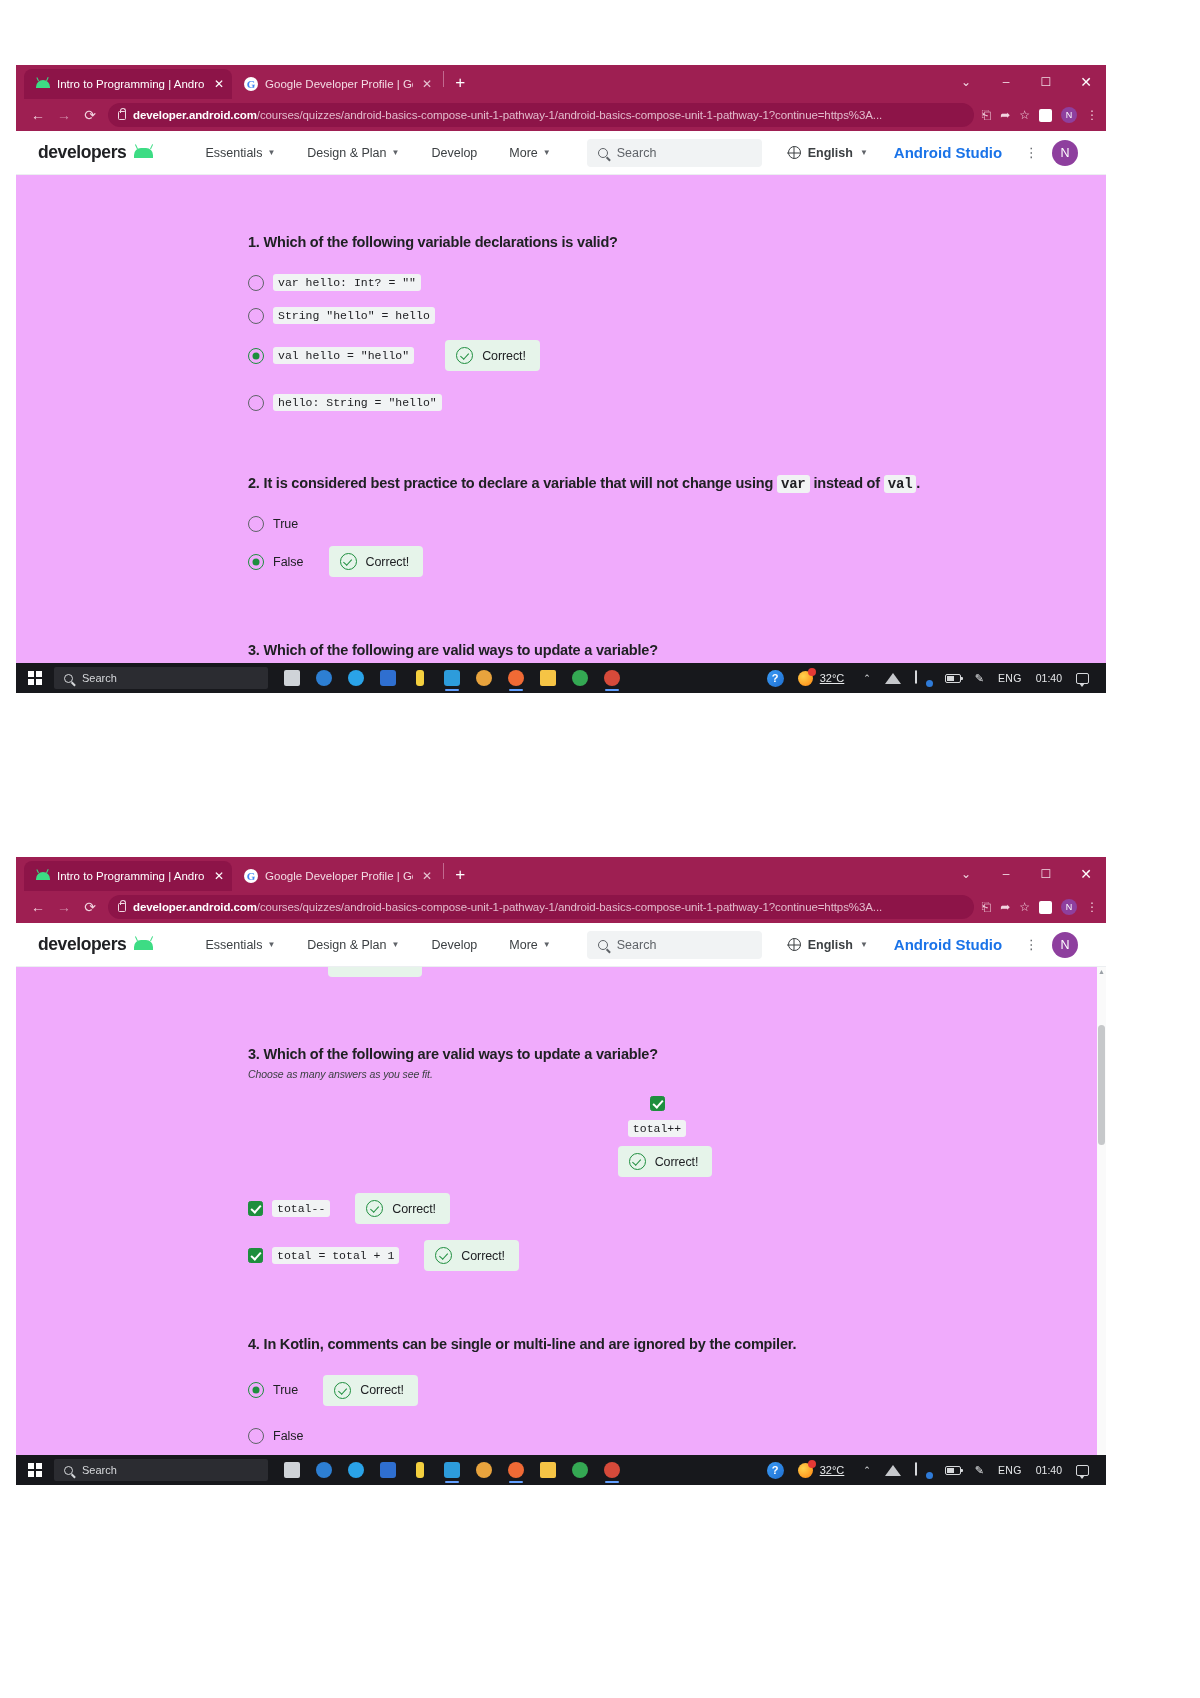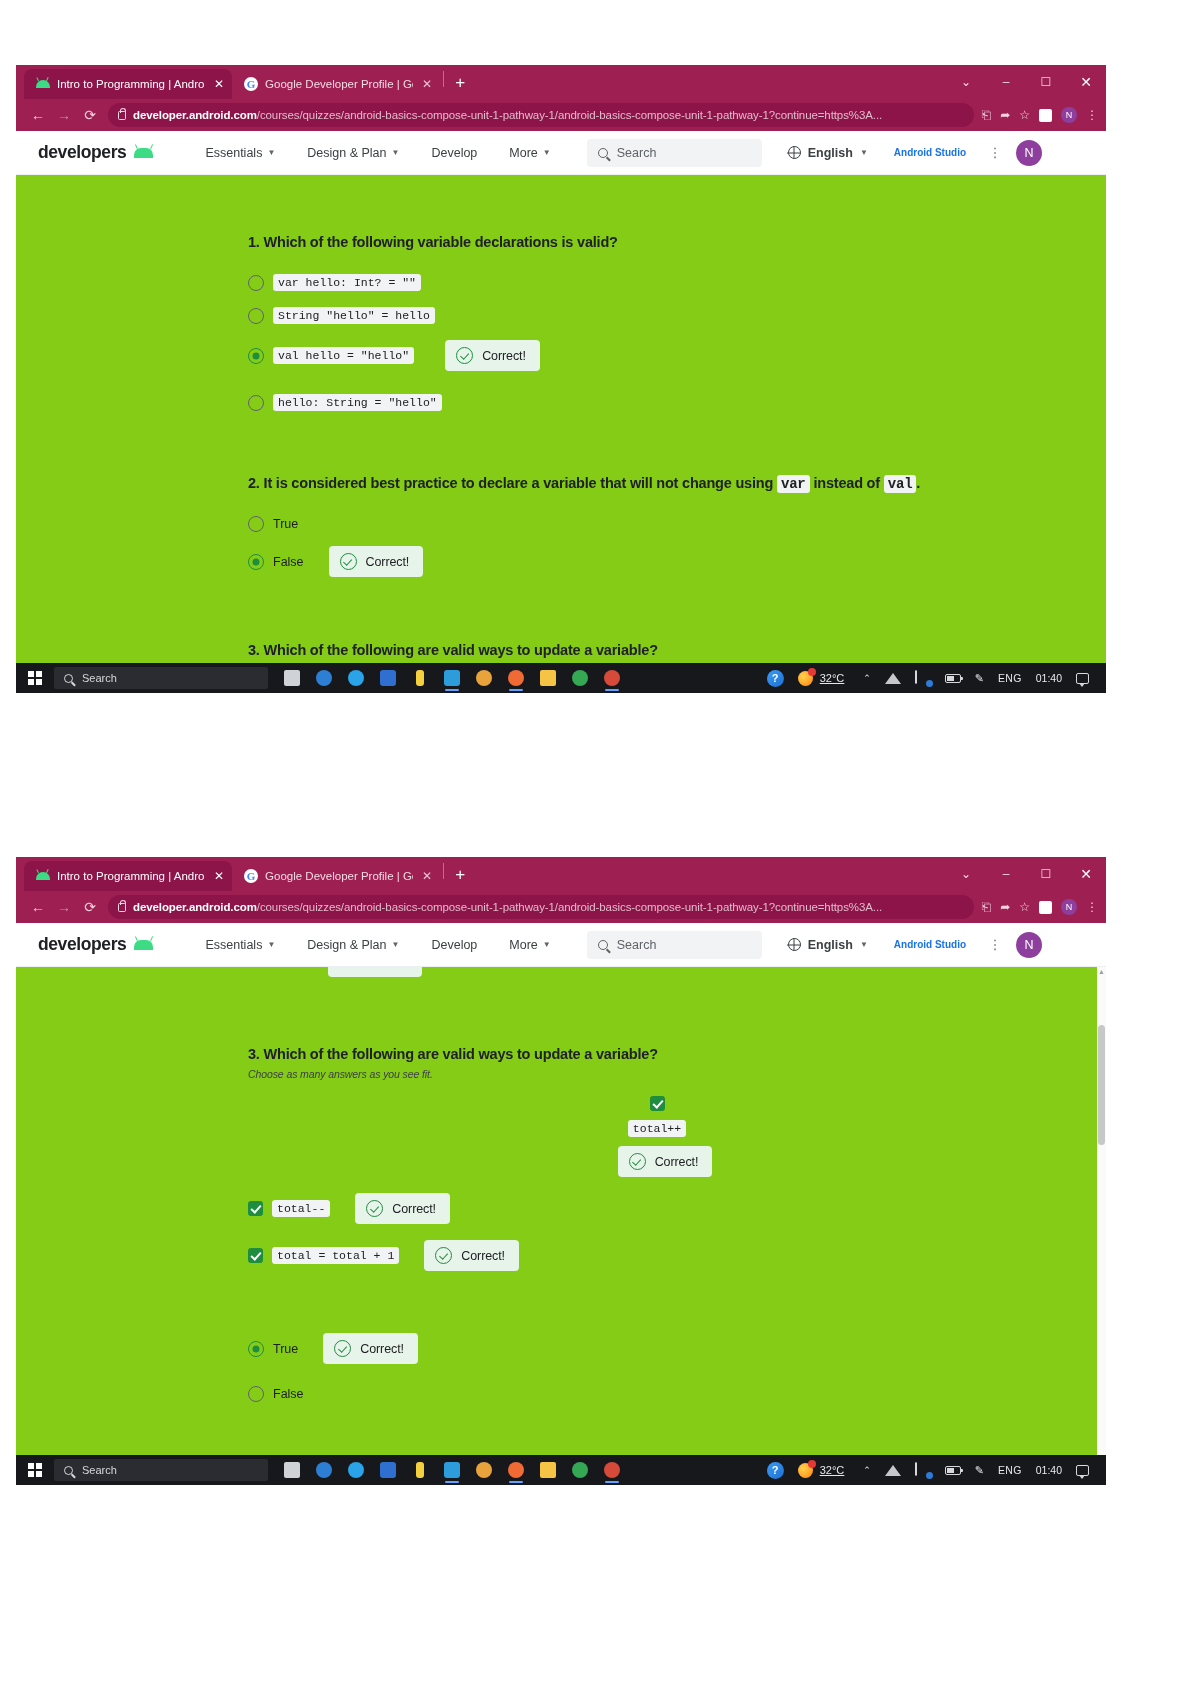--- a/index.html
+++ b/index.html
@@ -223,39 +223,39 @@
   .globe:before {
     content: ""; position: absolute; left: 50%; top: -1.3px; bottom: -1.3px;
     width: 0; border-left: 1.3px solid #3c4043; transform: translateX(-50%);
   }
   .globe:after {
     content: ""; position: absolute; top: 50%; left: -1.3px; right: -1.3px;
     height: 0; border-top: 1.3px solid #3c4043; transform: translateY(-50%);
   }
   .studio-link {
     margin-left: 26px;
-    font-size: 10px; color: #1a73e8; font-weight: bold;
+    font-size: 15px; color: #1a73e8; font-weight: bold;
     white-space: nowrap;
   }
   .header-kebab {
     margin-left: 22px;
     color: #5f6368; font-size: 13px; line-height: 1;
     width: 14px; text-align: center;
   }
   .avatar-big {
     margin-left: 14px;
     width: 26px; height: 26px; border-radius: 50%;
     background: #8e3f9e; color: #ffffff;
     font-size: 12.5px; text-align: center; line-height: 26px;
     flex: 0 0 auto;
   }
 
   
   .page-body {
-    background: #84cc16;
+    background: #f0abfc;
     position: relative;
     overflow: hidden;
   }
   #window-top .page-body    { height: 518px; }
   #window-bottom .page-body { height: 518px; }
   .content-col { padding-left: 232px; padding-right: 40px; }
 
   .q-title {
     font-size: 14.5px;
     font-weight: bold;
@@ -833,20 +833,24 @@
           <span class="checkbox checked"></span>
           <span class="code">total = total + 1</span>
           <span class="correct-pill" style="margin-left:16px;">
             <span class="check-circle"></span>
             <span class="correct-text">Correct!</span>
           </span>
         </div>
       </div>
 
       <div style="margin-top:62px;">
+        <div class="q-title">
+          <span>4.</span>
+          <span>In Kotlin, comments can be single or multi-line and are ignored by the compiler.</span>
+        </div>
         <div class="opt-row" style="margin-top:19px;">
           <span class="radio checked"></span>
           <span class="opt-label-plain">True</span>
           <span class="correct-pill" style="margin-left:16px;">
             <span class="check-circle"></span>
             <span class="correct-text">Correct!</span>
           </span>
         </div>
         <div class="opt-row" style="margin-top:22px;">
           <span class="radio"></span>

